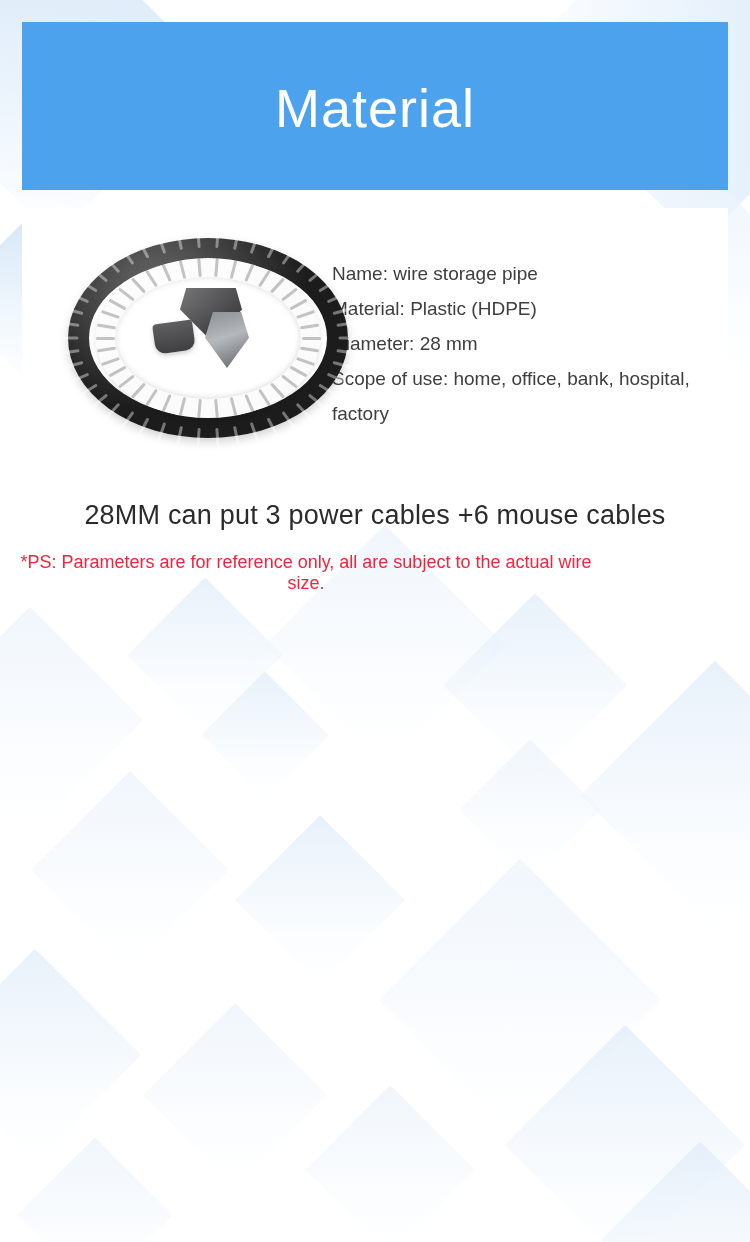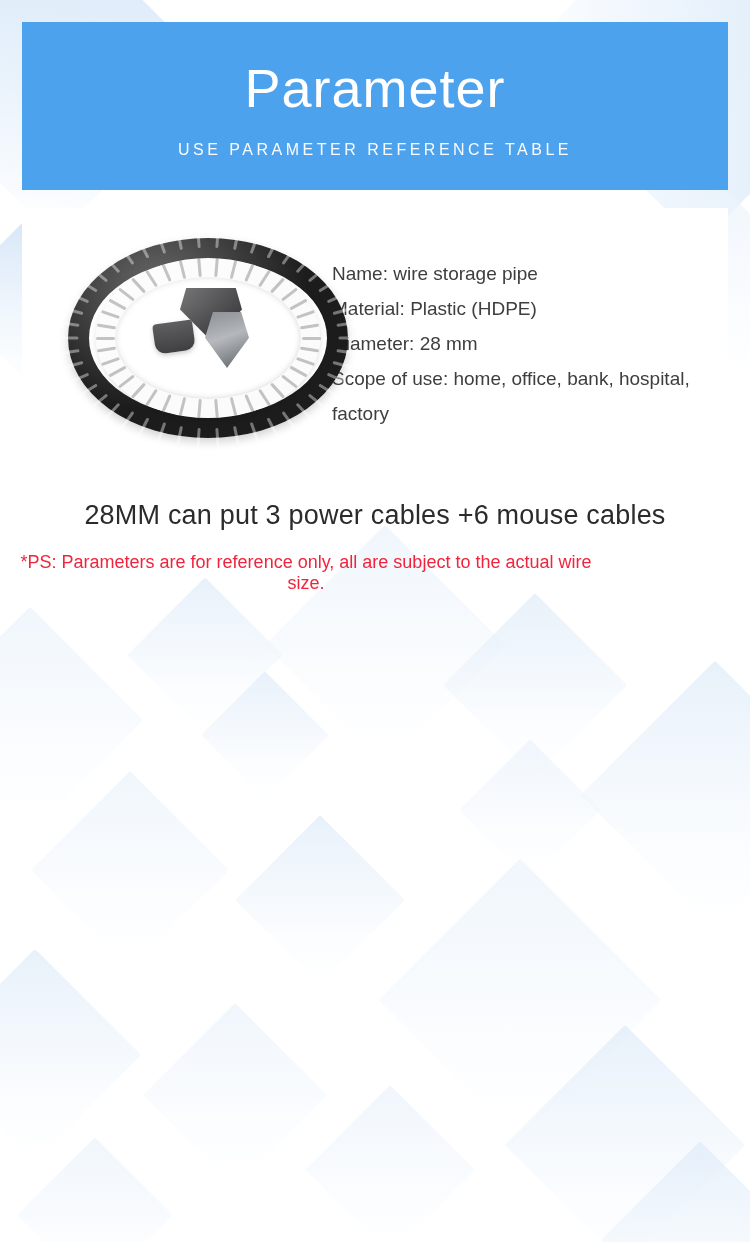--- a/index.html
+++ b/index.html
@@ -231,22 +231,21 @@
   <div class="diamond faint" style="left:330px; top:1110px; width:120px; height:120px;"></div>
   <div class="diamond soft" style="left:630px; top:1170px; width:140px; height:140px;"></div>
   <div class="diamond faint" style="left:40px; top:1160px; width:110px; height:110px;"></div>
   <div class="diamond soft" style="left:220px; top:690px; width:90px; height:90px;"></div>
   <div class="diamond faint" style="left:480px; top:760px; width:100px; height:100px;"></div>
 </div>
 
 <div id="content">
 
   <div id="header-banner">
-    <div id="header-title">Parameter</div>
-    <div id="header-subtitle">USE PARAMETER REFERENCE TABLE</div>
+    <div id="header-title">Material</div>
   </div>
 
   <div id="spec-panel">
 
     <div id="product-photo">
       <div id="photo-stage">
         <div class="coil-ring" id="coil-outer"></div>
         <div class="coil-ring" id="coil-inner"></div>
         <div id="clip-a"></div>
         <div id="clip-c"></div>

